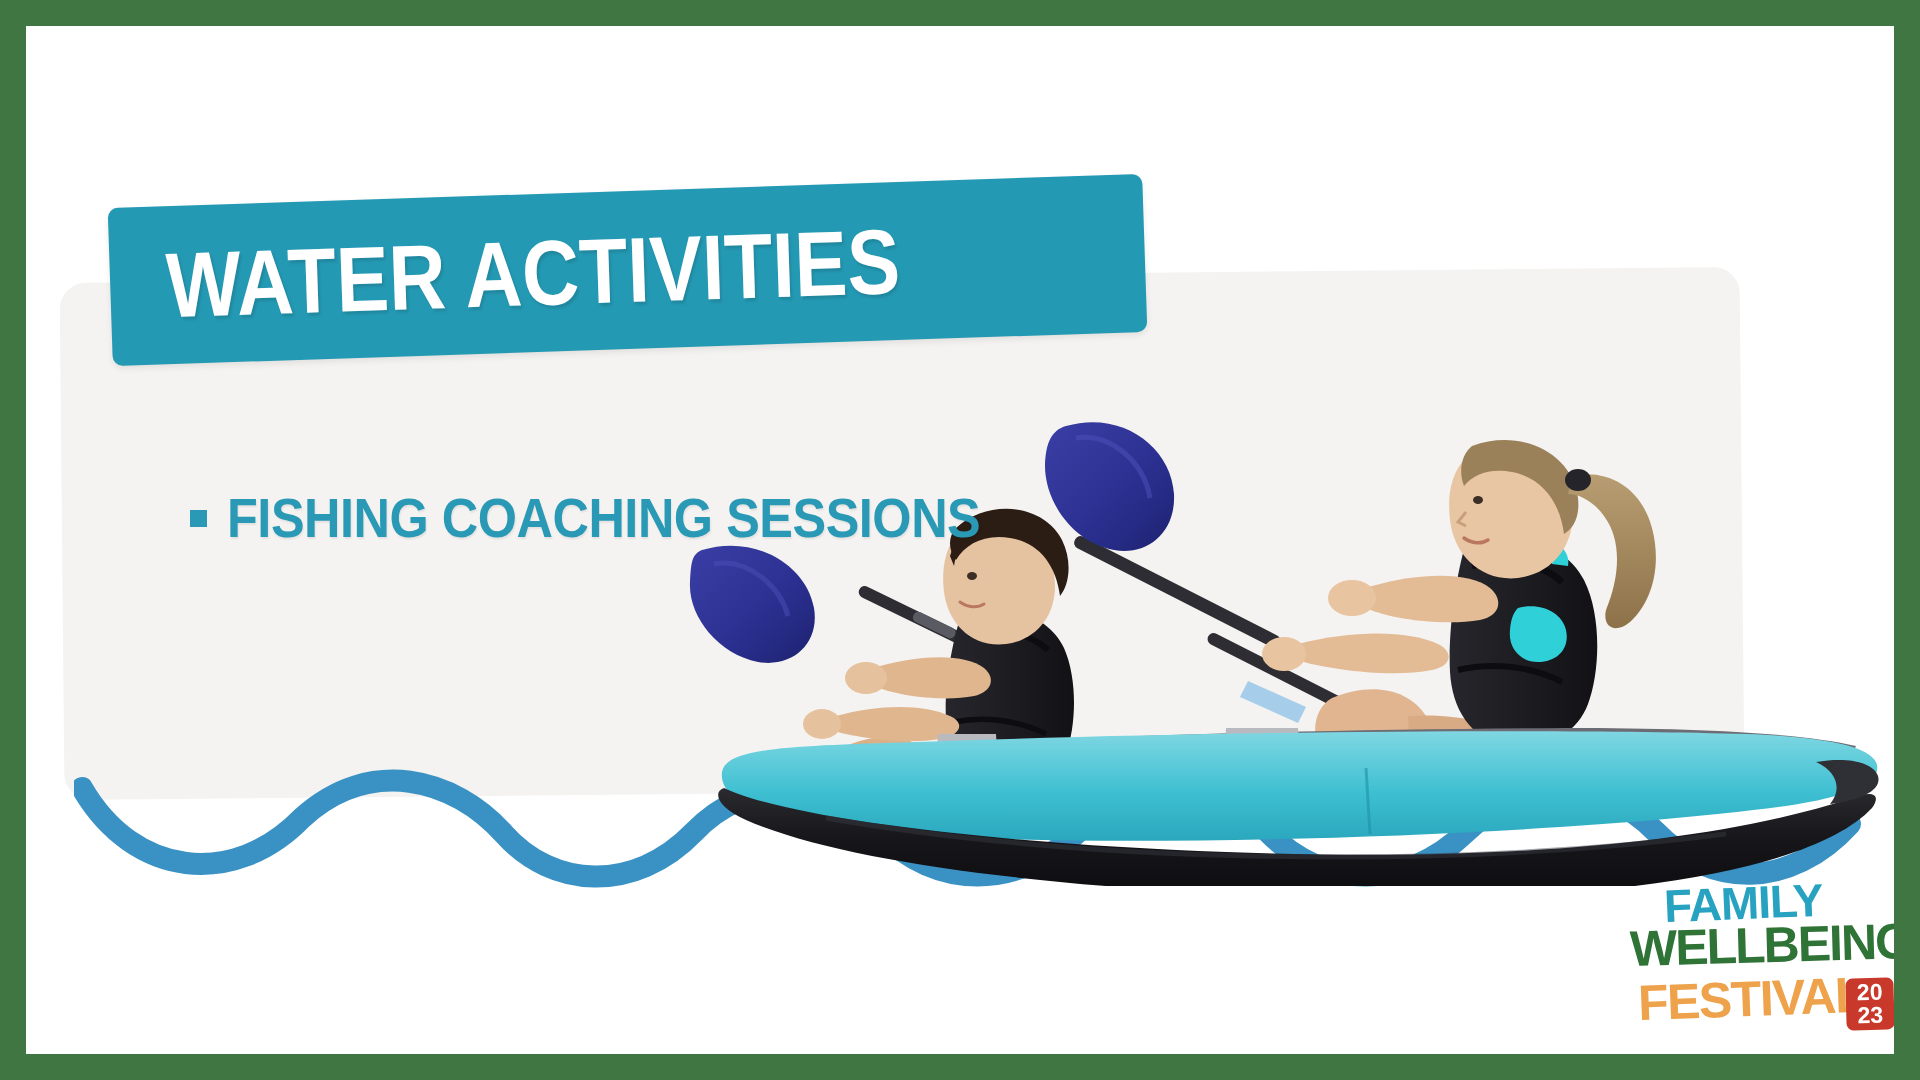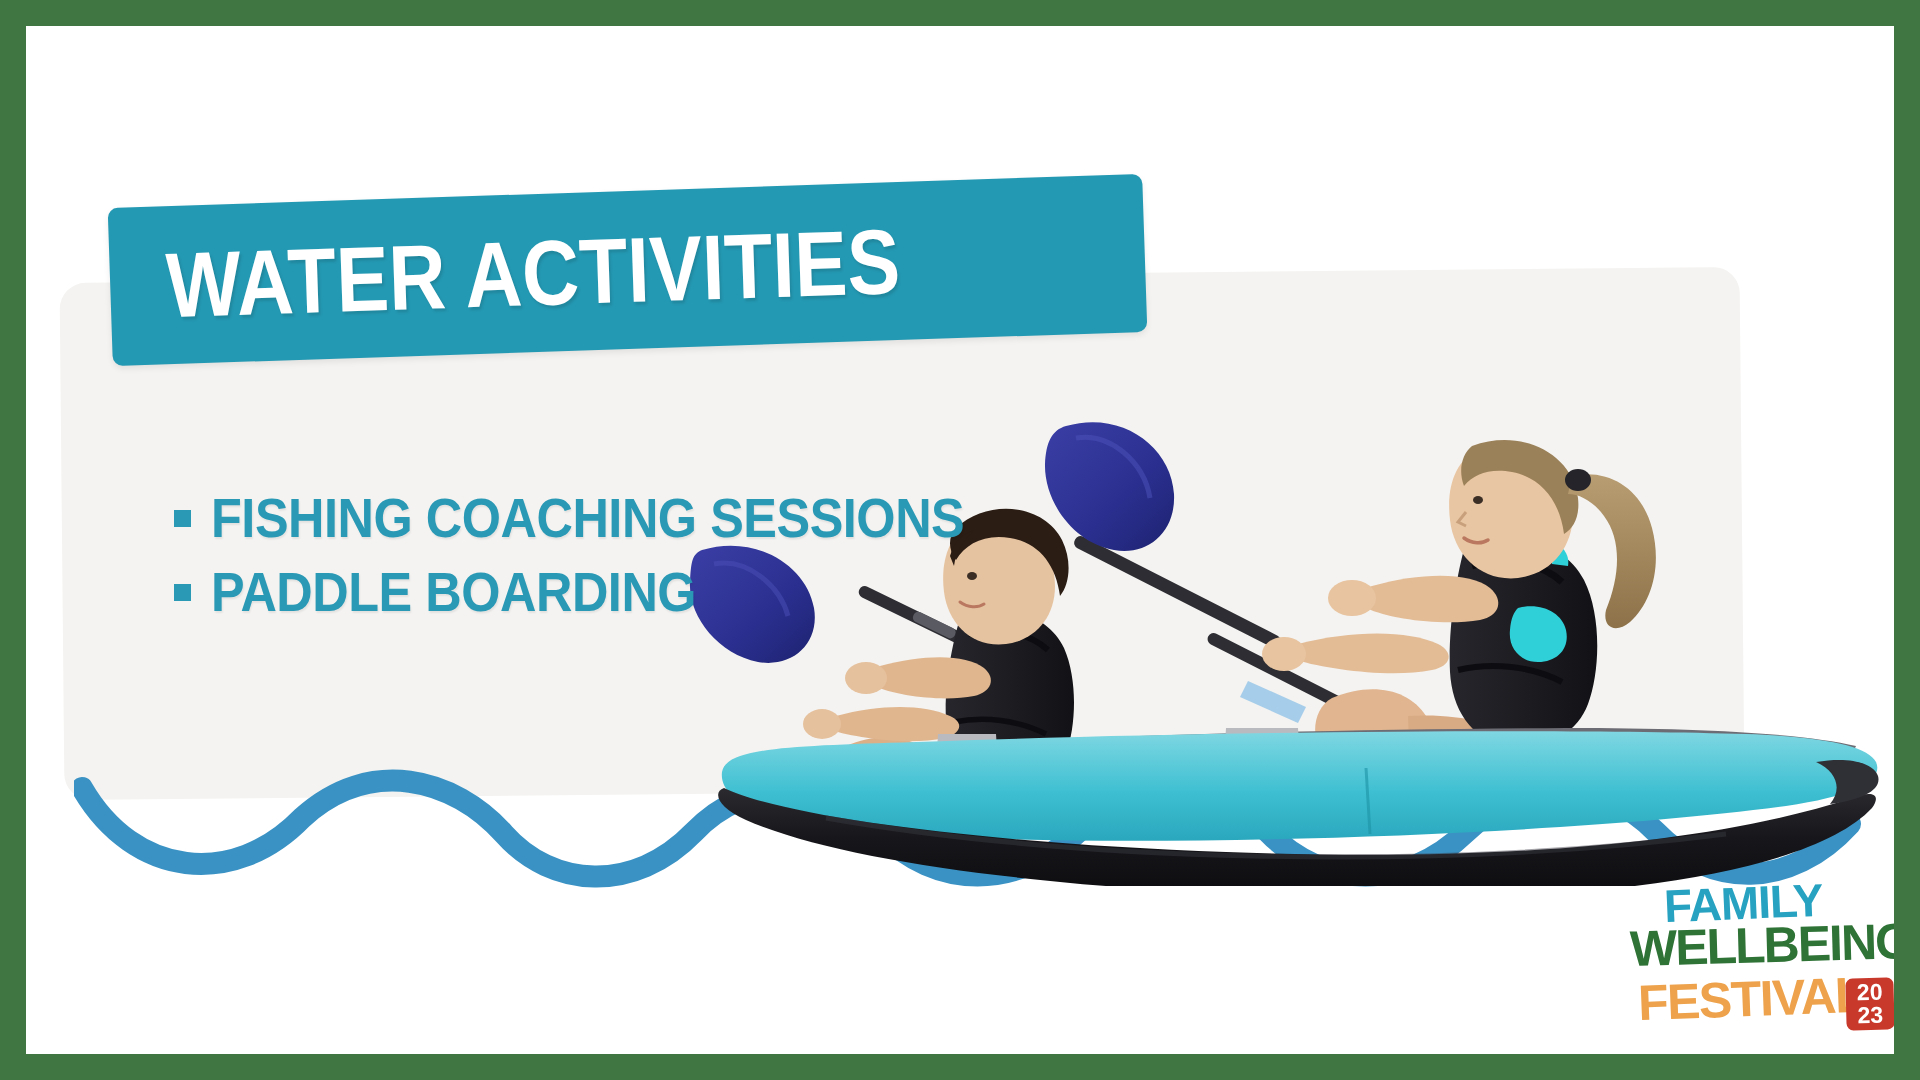--- a/index.html
+++ b/index.html
@@ -66,21 +66,21 @@
     font-weight: bold;
     font-size: 92px;
     line-height: 1;
     white-space: nowrap;
     text-shadow: 2px 3px 3px rgba(0,0,0,0.12);
   }
 
   
   .bullet-list {
     position: absolute;
-    left: 148px;
+    left: 164px;
     top: 455px;
     width: 900px;
   }
   .bullet-row {
     display: flex;
     align-items: center;
     height: 74px;
   }
   .bullet-mark {
     width: 17px;
@@ -345,24 +345,20 @@
 
     <div class="title-banner">
       <span class="title-banner-inner">WATER ACTIVITIES</span>
     </div>
 
     <div class="bullet-list">
       <div class="bullet-row">
         <span class="bullet-mark"></span>
         <span class="bullet-text">FISHING COACHING SESSIONS</span>
       </div>
-      <div class="bullet-row">
-        <span class="bullet-mark"></span>
-        <span class="bullet-text">PADDLE BOARDING</span>
-      </div>
     </div>
 
     <div class="logo">
       <div class="logo-line logo-family">FAMILY</div>
       <div class="logo-line logo-wellbeing">WELLBEING</div>
       <div class="logo-line logo-festival">FESTIVAL</div>
       <div class="logo-year-badge">
         <span>20</span>
         <span>23</span>
       </div>

